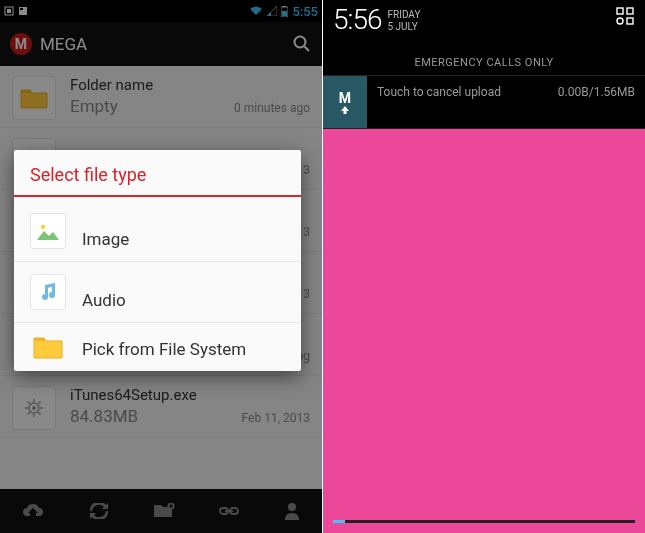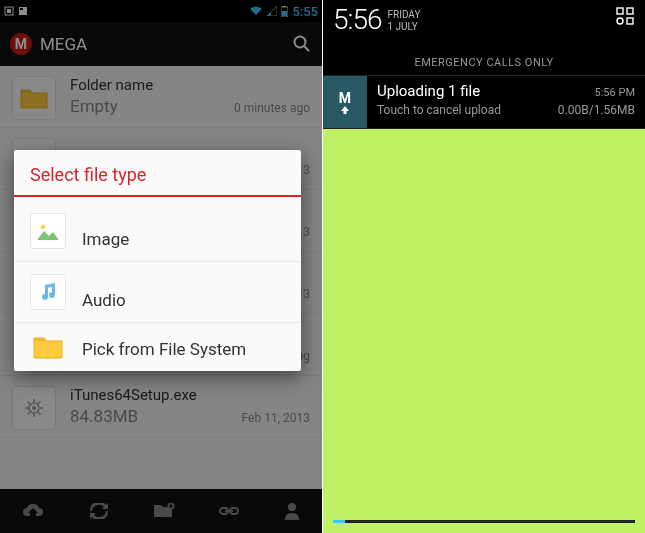--- a/index.html
+++ b/index.html
@@ -1,19 +1,19 @@
 <!DOCTYPE html>
 <html><head>
 <meta charset="utf-8">
 <style>
   * { box-sizing: border-box; margin: 0; padding: 0; font-family: Roboto, "Helvetica Neue", Arial, sans-serif; }
   body { background: #fff; width: 645px; height: 533px; overflow: hidden; display: flex; }
   .phone { height: 533px; position: relative; overflow: hidden; }
   .phone.left { width: 322px; background: #eeeeee; }
-  .phone.right { width: 322px; margin-left: 1px; background: #bef264; }
+  .phone.right { width: 322px; margin-left: 1px; background: #ec4899; }
 
   
   .statusbar-l { height: 22px; background: #000; color: #fff; display: flex; align-items: center; font-size: 11px; padding: 0 4px; position: relative; }
   .sb-l-icons-left { display: flex; gap: 4px; align-items: center; }
   .sb-l-right { margin-left: auto; display: flex; gap: 4px; align-items: center; color: #3ec7ff; }
   .sb-clock-l { color: #3ec7ff; font-size: 13px; font-weight: 500; }
   .dim-overlay { position: absolute; inset: 0; background: rgba(0,0,0,0.45); pointer-events: none; z-index: 5; }
 
   .actionbar { height: 44px; background: #111; color: #eee; display: flex; align-items: center; padding: 0 10px; gap: 8px; }
   .mega-logo { width: 22px; height: 22px; border-radius: 50%; background: #cc1b1b; color: #fff; display: flex; align-items: center; justify-content: center; font-weight: bold; font-size: 14px; }
@@ -230,45 +230,41 @@
       <div class="dlg-label">Pick from File System</div>
     </div>
   </div>
 </div>
 
 <div class="phone right">
   <div class="statusbar-r">
     <div class="sb-r-time">5:56</div>
     <div class="sb-r-date">
       <div>FRIDAY</div>
-      <div>1 JULY</div>
+      <div>5 JULY</div>
     </div>
     <div class="sb-r-settings">
       <svg width="20" height="20" viewBox="0 0 20 20">
         <rect x="2" y="2" width="6" height="6" fill="none" stroke="#fff" stroke-width="1.4"></rect>
         <rect x="12" y="2" width="6" height="6" fill="none" stroke="#fff" stroke-width="1.4"></rect>
         <circle cx="5" cy="15" r="3" fill="none" stroke="#fff" stroke-width="1.4"></circle>
         <rect x="12" y="12" width="6" height="6" fill="none" stroke="#fff" stroke-width="1.4"></rect>
       </svg>
     </div>
   </div>
   <div class="emergency">EMERGENCY CALLS ONLY</div>
 
   <div class="notif">
     <div class="notif-icon">
       <span>M</span>
       <svg width="10" height="8" viewBox="0 0 10 8">
           <path d="M5 0 L9 5 L6.5 5 L6.5 8 L3.5 8 L3.5 5 L1 5 Z" fill="#fff"></path>
         </svg>
     </div>
     <div class="notif-body">
-      <div class="notif-top">
-        <div class="notif-title">Uploading 1 file</div>
-        <div class="notif-time">5:56 PM</div>
-      </div>
       <div class="notif-bot">
         <div class="notif-sub">Touch to cancel upload</div>
         <div class="notif-size">0.00B/1.56MB</div>
       </div>
     </div>
   </div>
 
   <div class="prog-track">
     <div class="prog-bar"></div>
   </div>

